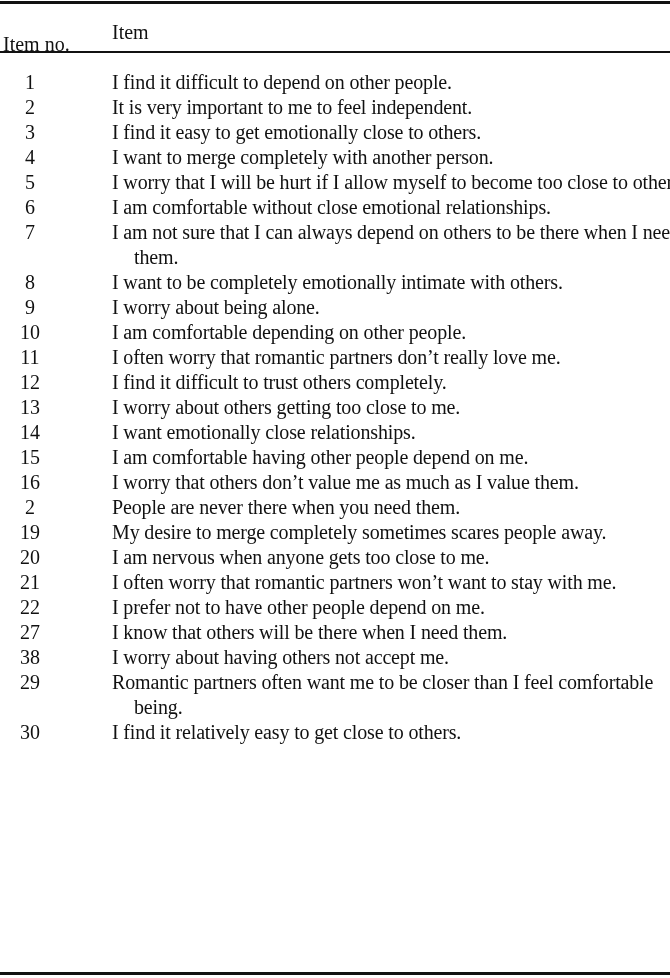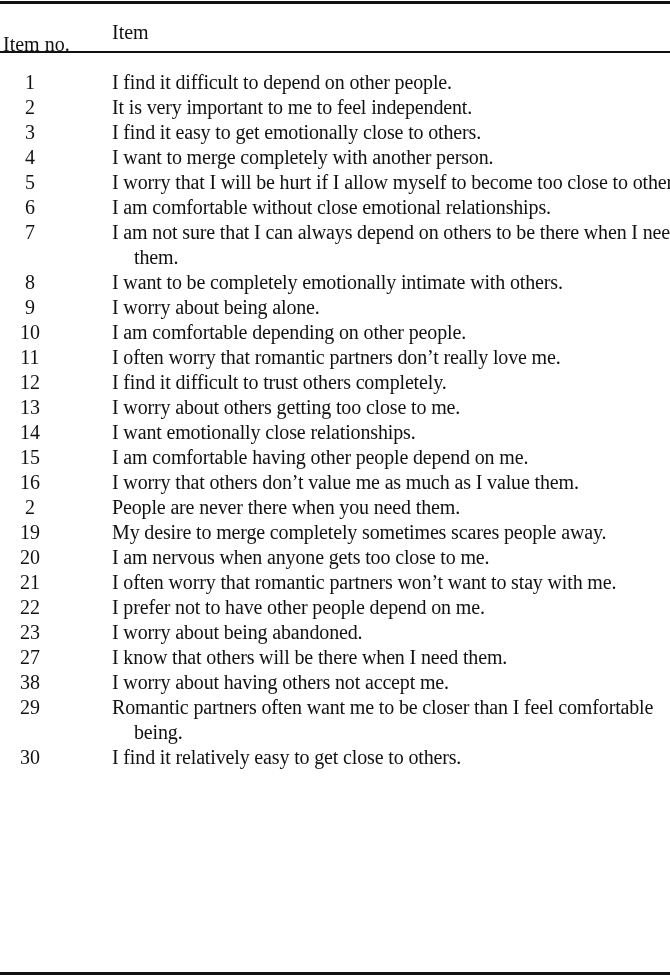--- a/index.html
+++ b/index.html
@@ -170,24 +170,20 @@
     </li>
   <li class="row">
       <span class="num">21</span>
       <span class="text">I often worry that romantic partners won’t want to stay with me.</span>
     </li>
   <li class="row">
       <span class="num">22</span>
       <span class="text">I prefer not to have other people depend on me.</span>
     </li>
   <li class="row">
-      <span class="num">23</span>
-      <span class="text">I worry about being abandoned.</span>
-    </li>
-  <li class="row">
       <span class="num">27</span>
       <span class="text">I know that others will be there when I need them.</span>
     </li>
   <li class="row">
       <span class="num">38</span>
       <span class="text">I worry about having others not accept me.</span>
     </li>
   <li class="row">
       <span class="num">29</span>
       <span class="text">Romantic partners often want me to be closer than I feel comfortable being.</span>

